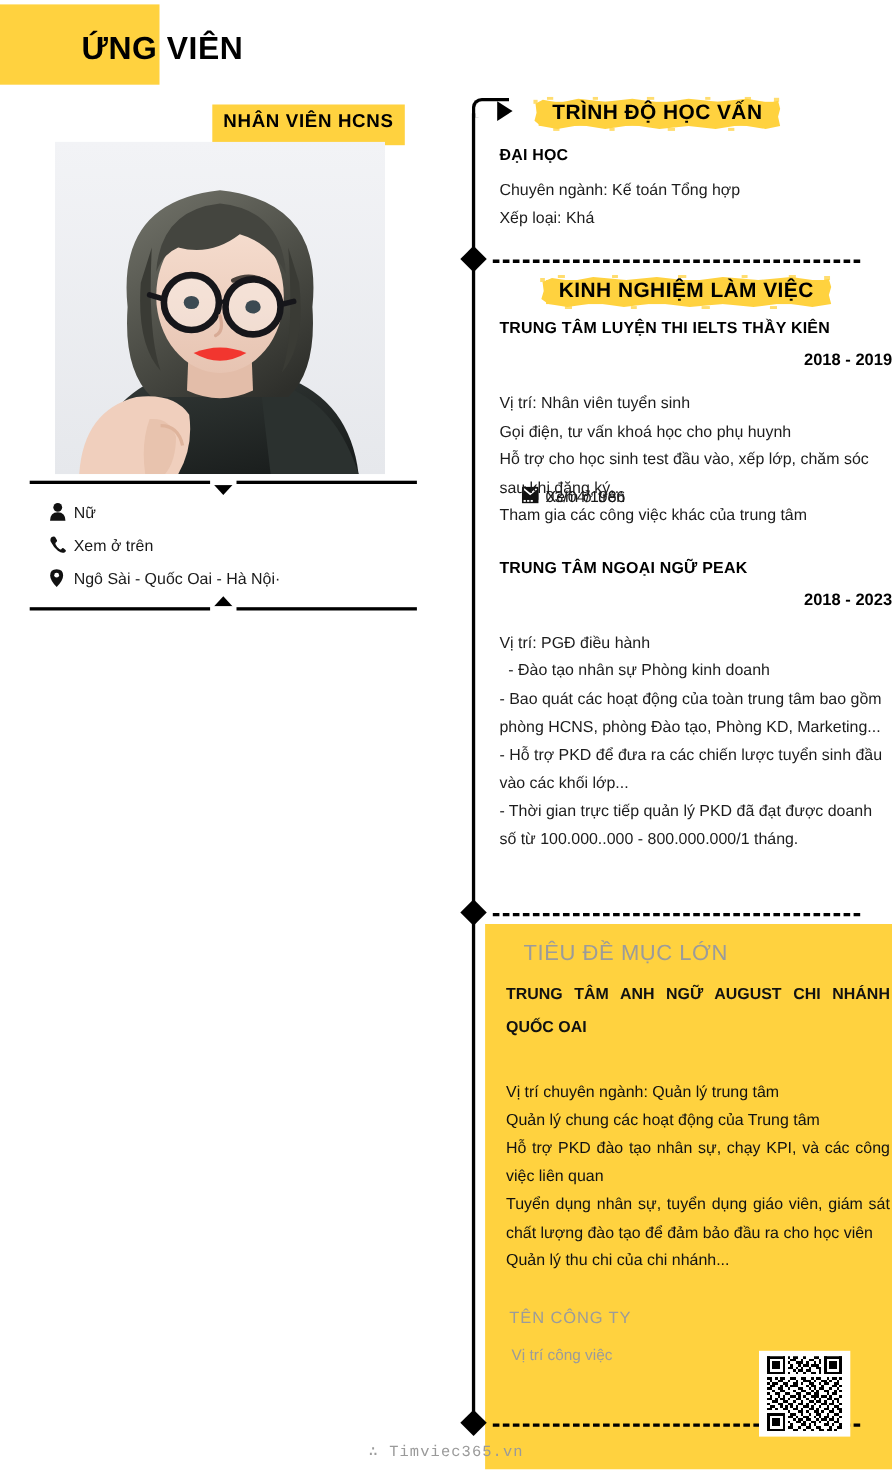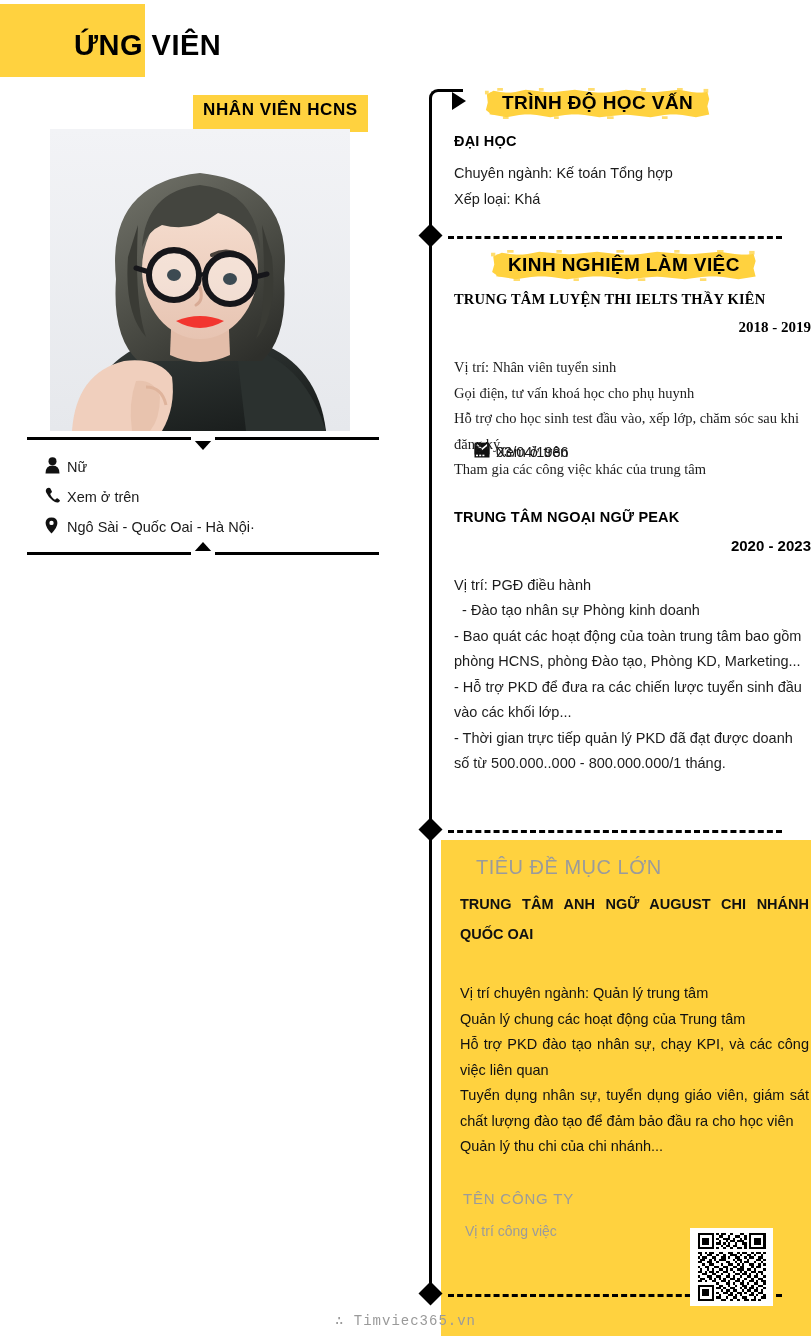--- a/index.html
+++ b/index.html
@@ -456,39 +456,39 @@
                 <rect x="78" y="31" width="5" height="3"></rect>
               <rect x="138" y="31" width="7" height="3"></rect>
                 <rect x="196" y="31" width="6" height="3"></rect>
             </g>
           </svg>
         </span>
         <span class="lbl">KINH NGHIỆM LÀM VIỆC</span>
       </div>
     </div>
 
-    <div style="padding-left:17px; padding-top:8px;font-family:Liberation Serif, serif;">
+    <div style="padding-left:17px; padding-top:8px;">
       <div class="org">TRUNG TÂM LUYỆN THI IELTS THẦY KIÊN</div>
       <div class="years" style="padding-top:10px;">2018 - 2019</div>
       <div style="height:19px;"></div>
       <div class="body-txt">Vị trí: Nhân viên tuyển sinh</div>
       <div class="body-txt">Gọi điện, tư vấn khoá học cho phụ huynh</div>
       <div class="body-txt">Hỗ trợ cho học sinh test đầu vào, xếp lớp, chăm sóc sau khi đăng ký...</div>
       <div class="body-txt">Tham gia các công việc khác của trung tâm</div>
     </div>
 
     <div style="padding-left:17px; padding-top:24px;">
       <div class="org">TRUNG TÂM NGOẠI NGỮ PEAK</div>
-      <div class="years" style="padding-top:10px;">2020 - 2023</div>
+      <div class="years" style="padding-top:10px;">2018 - 2023</div>
       <div style="height:19px;"></div>
       <div class="body-txt">Vị trí: PGĐ điều hành</div>
       <div class="body-txt" style="white-space:pre;">  - Đào tạo nhân sự Phòng kinh doanh</div>
       <div class="body-txt">- Bao quát các hoạt động của toàn trung tâm bao gồm phòng HCNS, phòng Đào tạo, Phòng KD, Marketing...</div>
       <div class="body-txt">- Hỗ trợ PKD để đưa ra các chiến lược tuyển sinh đầu vào các khối lớp...</div>
-      <div class="body-txt">- Thời gian trực tiếp quản lý PKD đã đạt được doanh số từ 500.000..000 - 800.000.000/1 tháng.</div>
+      <div class="body-txt">- Thời gian trực tiếp quản lý PKD đã đạt được doanh số từ 100.000..000 - 800.000.000/1 tháng.</div>
     </div>
   </div>
 
   <div class="ypanel">
     <div style="padding:16px 20px 0 35px;">
       <div class="ph-big">TIÊU ĐỀ MỤC LỚN</div>
     </div>
     <div style="padding:10px 6px 0 19px;">
       <div class="co-name">TRUNG TÂM ANH NGỮ AUGUST CHI NHÁNH QUỐC OAI</div>
     </div>

